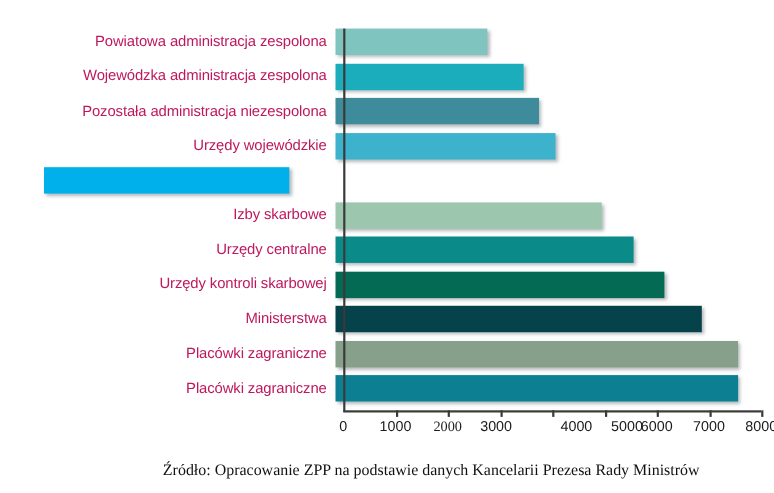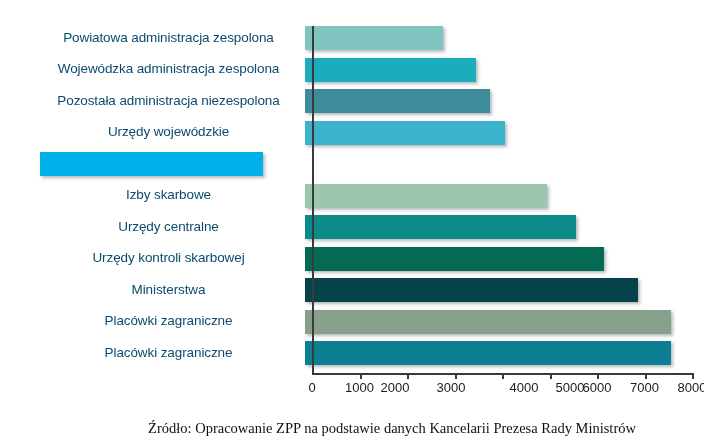--- a/index.html
+++ b/index.html
@@ -34,25 +34,25 @@
   .bar-row {
     position: absolute;
     left: 0;
     width: 704px;
     display: flex;
     align-items: center;
   }
 
   .bar-label {
     width: 265px;
-    text-align: center;
+    text-align: right;
     padding-right: 8px;
     box-sizing: border-box;
     font-size: 13.5px;
-    color: #0c4a6e;
+    color: #be185d;
     line-height: 1.05;
     white-space: nowrap;
     letter-spacing: -0.1px;
   }
 
   .bar-track {
     position: relative;
     flex: 1 1 auto;
     height: 100%;
   }
@@ -187,21 +187,21 @@
         </div>
       </div>
 
     <div id="y-axis-line" style="background: rgb(58, 58, 58);"></div>
     <div id="x-axis-line" style="background: rgb(58, 58, 58);"></div>
     <div id="x-axis-ticks">
         <div class="x-tick-label" style="left: 272px;">0</div>
         <div class="x-tick" style="left: 319.5px;"></div>
         <div class="x-tick-label" style="left: 319.5px;">1000</div>
         <div class="x-tick" style="left: 367px;"></div>
-        <div class="x-tick-label" style="left: 355px;">2000</div>
+        <div class="x-tick-label" style="left: 367px; font-family: Liberation Serif, serif;">2000</div>
         <div class="x-tick" style="left: 414.5px;"></div>
         <div class="x-tick-label" style="left: 411px;">3000</div>
         <div class="x-tick" style="left: 462px;"></div>
         <div class="x-tick-label" style="left: 484px;">4000</div>
         <div class="x-tick" style="left: 509.5px;"></div>
         <div class="x-tick-label" style="left: 530px;">5000</div>
         <div class="x-tick" style="left: 557px;"></div>
         <div class="x-tick-label" style="left: 557px;">6000</div>
         <div class="x-tick" style="left: 604.5px;"></div>
         <div class="x-tick-label" style="left: 604.5px; text-align: right;">7000</div>

